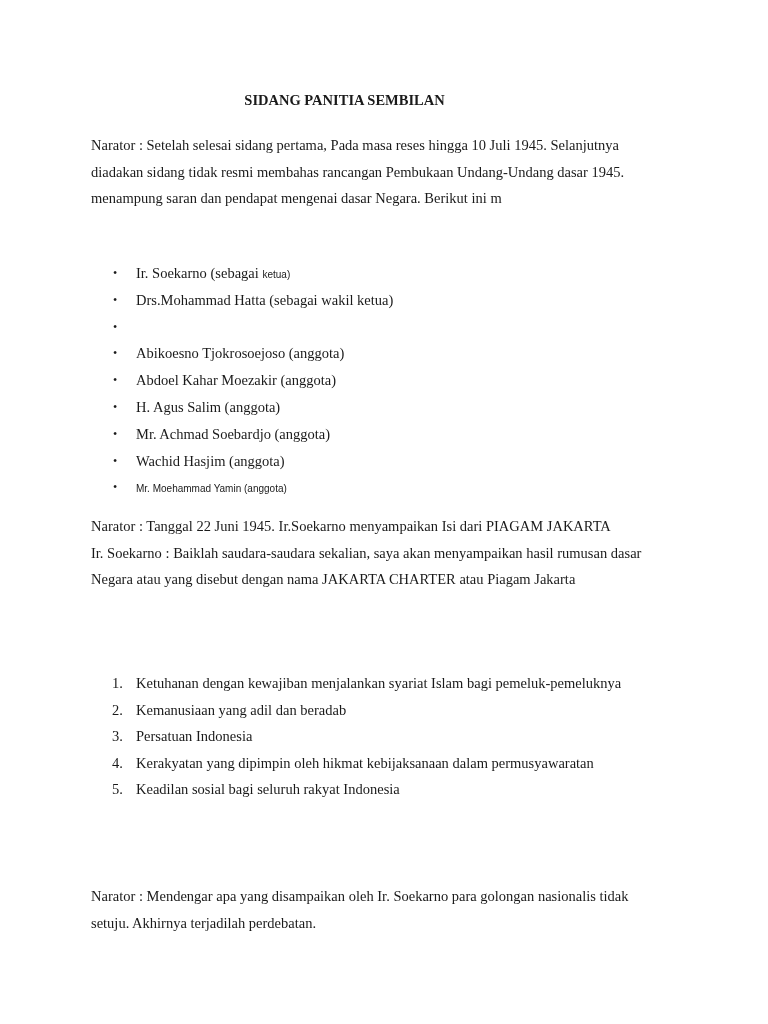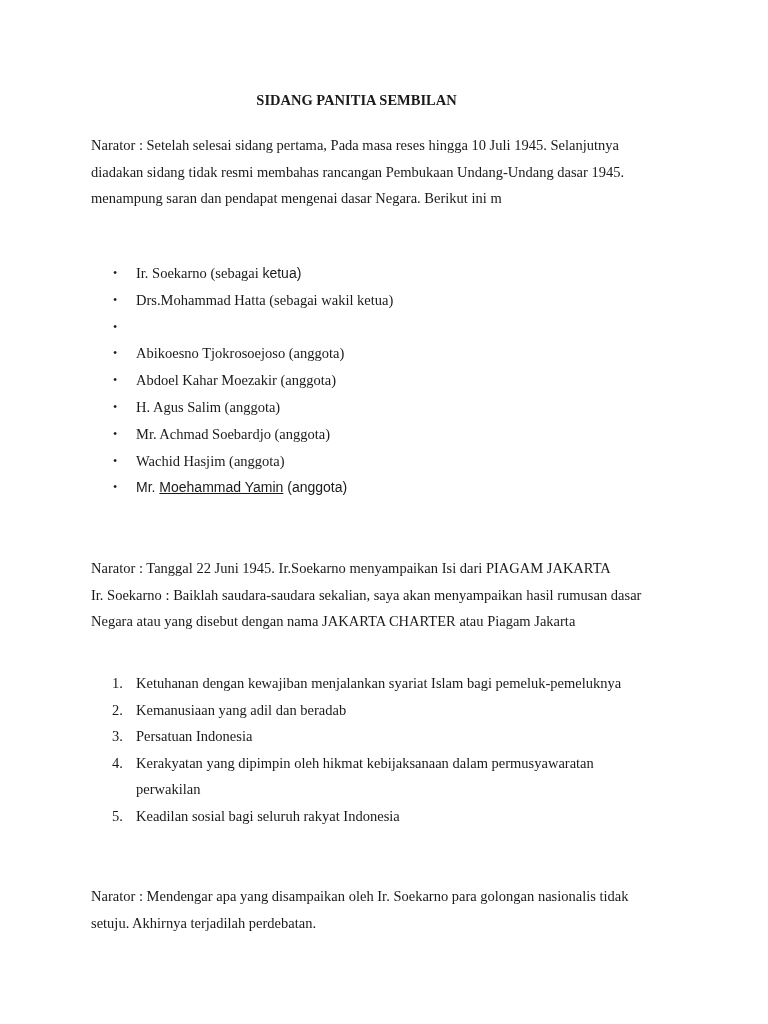--- a/index.html
+++ b/index.html
@@ -18,21 +18,21 @@
     }
     .page {
       position: absolute;
       left: 0; top: 0;
       width: 768px; height: 1024px;
       background: #ffffff;
     }
     .title {
       position: absolute;
       top: 92px;
-      left: 12px;
+      left: 0;
       width: 689px;
       text-align: center;
       font-weight: bold;
       font-size: 14.5px;
       letter-spacing: 0;
     }
     .para {
       position: absolute;
       left: 91px;
       width: 600px;
@@ -59,23 +59,23 @@
       white-space: nowrap;
     }
     .bullets li .bullet {
       position: absolute;
       left: 22px;
       top: 0;
       font-size: 12px;
     }
     .sans {
       font-family: "Liberation Sans", sans-serif;
-      font-size: 14px;
+      font-size: 10px;
     }
-    .underline { text-decoration: underline; }
+    .underline { }
     .numbered {
       position: absolute;
       left: 91px;
       top: 670px;
       margin: 0;
       padding: 0;
       list-style: none;
     }
     .numbered li {
       position: relative;
@@ -133,21 +133,21 @@
     <li>
       <span class="bullet">•</span>
       <span>Wachid Hasjim (anggota)</span>
     </li>
     <li>
       <span class="bullet">•</span>
       <span class="sans">Mr. </span><span class="sans underline">Moehammad Yamin</span><span class="sans"> (anggota)</span>
     </li>
   </ul>
 
-  <p class="para" style="top:555px;">
+  <p class="para" style="top:513px;">
     <span class="line">Narator : Tanggal 22 Juni 1945. Ir.Soekarno menyampaikan Isi dari PIAGAM JAKARTA</span>
     <span class="line">Ir. Soekarno : Baiklah saudara-saudara sekalian, saya akan menyampaikan hasil rumusan dasar</span>
     <span class="line">Negara atau yang disebut dengan nama JAKARTA CHARTER atau Piagam Jakarta</span>
   </p>
 
   <ol class="numbered">
     <li>
       <span class="num">1.</span>
       <span class="line">Ketuhanan dengan kewajiban menjalankan syariat Islam bagi pemeluk-pemeluknya</span>
     </li>
@@ -155,21 +155,20 @@
       <span class="num">2.</span>
       <span class="line">Kemanusiaan yang adil dan beradab</span>
     </li>
     <li>
       <span class="num">3.</span>
       <span class="line">Persatuan Indonesia</span>
     </li>
     <li>
       <span class="num">4.</span>
       <span class="line">Kerakyatan yang dipimpin oleh hikmat kebijaksanaan dalam permusyawaratan</span>
-      <span class="line">perwakilan</span>
     </li>
     <li>
       <span class="num">5.</span>
       <span class="line">Keadilan sosial bagi seluruh rakyat Indonesia</span>
     </li>
   </ol>
 
   <p class="para" style="top:846px;margin-top:37px;">
     <span class="line">Narator : Mendengar apa yang disampaikan oleh Ir. Soekarno para golongan nasionalis tidak</span>
     <span class="line">setuju. Akhirnya terjadilah perdebatan.</span>

